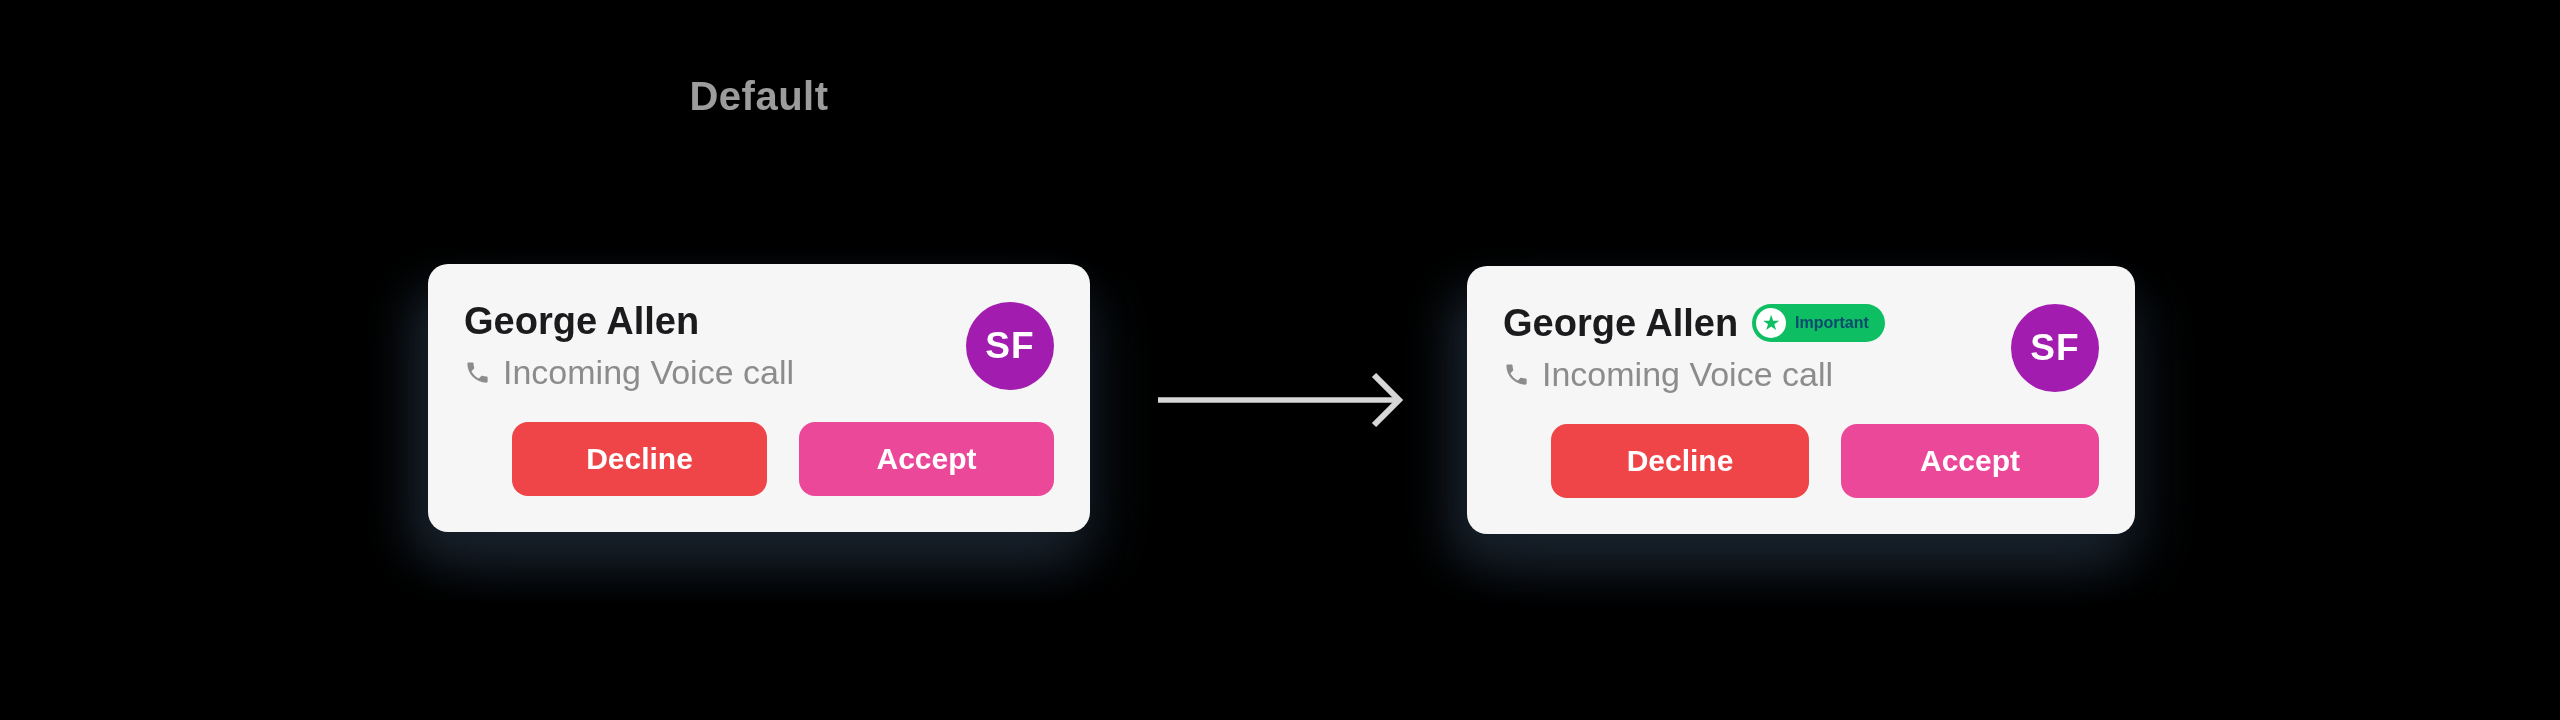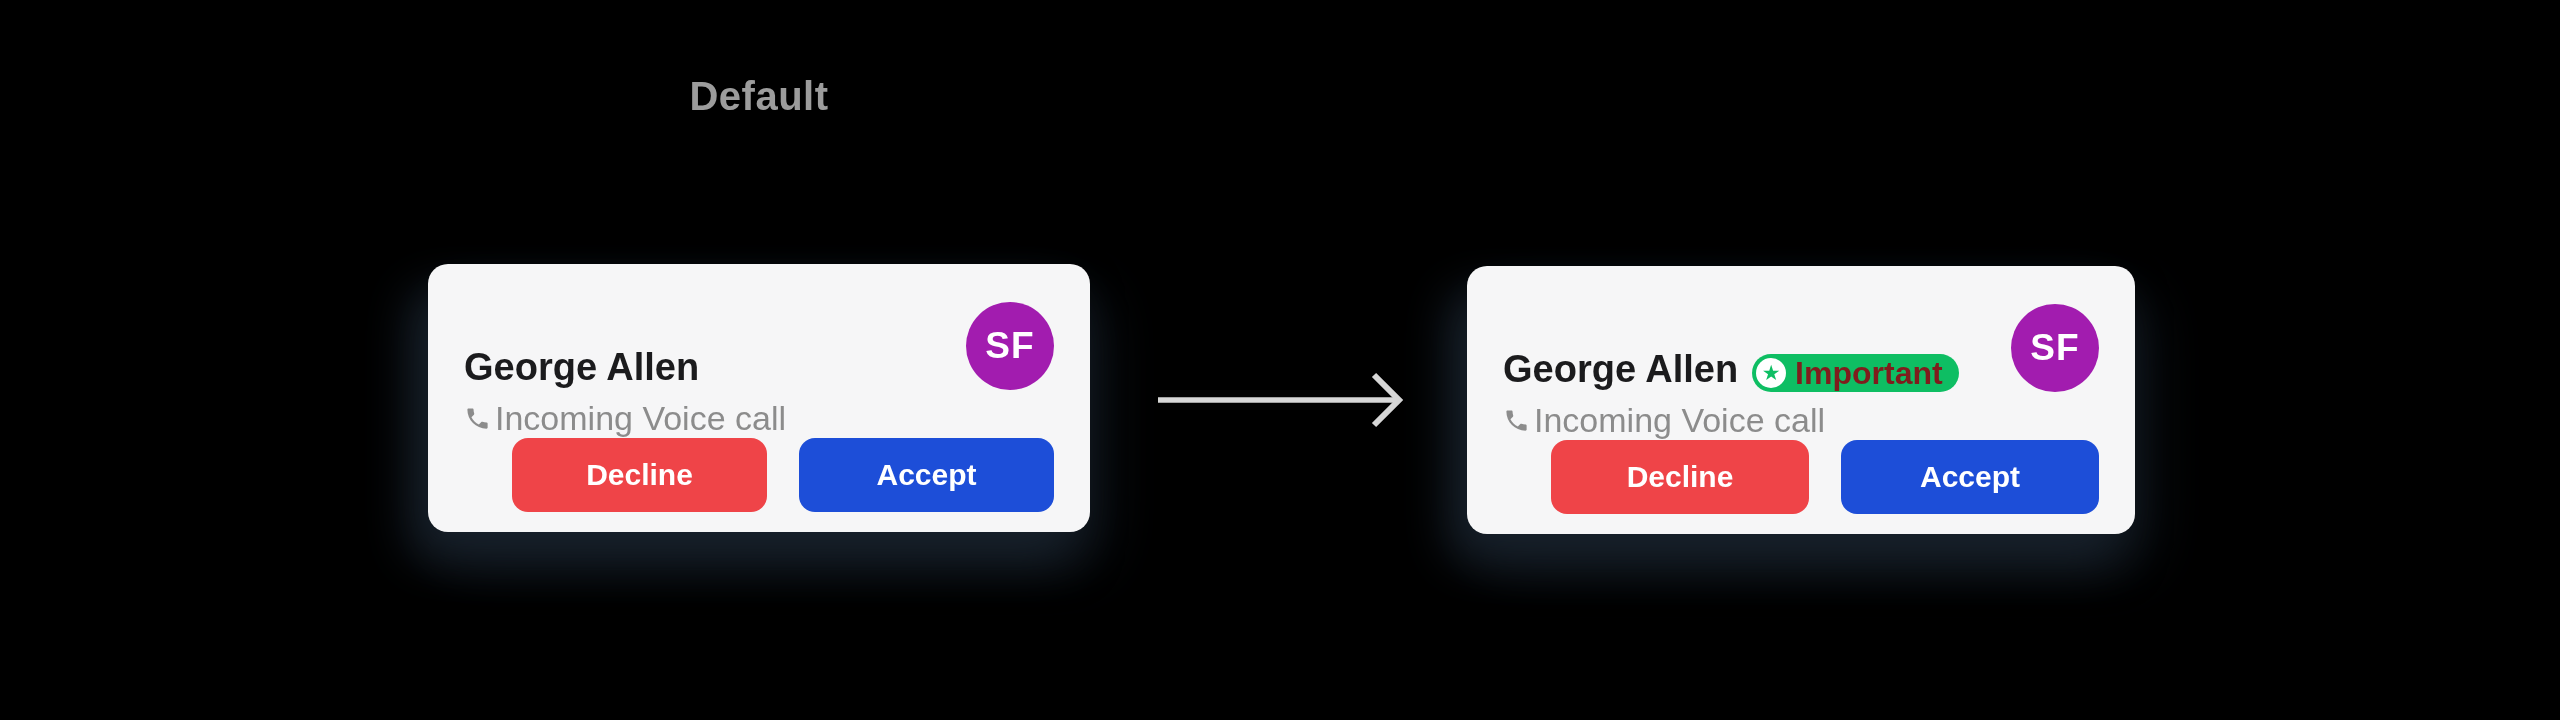--- a/index.html
+++ b/index.html
@@ -45,23 +45,22 @@
   .card-custom  { left: 1467px; width: 668px; top: 266px; }
 
   .card-header {
     display: flex;
     justify-content: space-between;
     align-items: flex-start;
   }
   .card-info { min-width: 0; }
   .name-row {
     display: flex;
-    align-items: flex-end;
+    align-items: center;
     gap: 14px;
-    margin-top: 46px;
   }
   .caller-name {
     font-size: 38px;
     font-weight: 700;
     color: #1b1b1d;
     line-height: 46px;
     white-space: nowrap;
   }
   .badge {
     display: inline-flex;
@@ -83,30 +82,30 @@
     justify-content: center;
     flex-shrink: 0;
   }
   .badge-star {
     color: #0ebe63;
     font-size: 21px;
     line-height: 1;
     transform: translateY(-1px);
   }
   .badge-label {
-    color: #7f1d1d;
-    font-size: 32px;
+    color: #0c4a6e;
+    font-size: 16px;
     font-weight: 700;
     line-height: 1;
     white-space: nowrap;
   }
   .subtitle-row {
     display: flex;
     align-items: center;
-    gap: 4px;
+    gap: 12px;
     margin-top: 8px;
     line-height: 40px;
   }
   .phone-icon {
     width: 27px;
     height: 27px;
     flex-shrink: 0;
   }
   .subtitle {
     font-size: 34px;
@@ -139,21 +138,21 @@
     border: none;
     border-radius: 16px;
     color: #ffffff;
     font-family: "Liberation Sans", sans-serif;
     font-size: 30px;
     font-weight: 700;
     cursor: pointer;
     line-height: 1;
   }
   .btn-decline { background: #ef4448; }
-  .btn-accept  { background: #1d4ed8; }
+  .btn-accept  { background: #ec4899; }
 
   .arrow {
     position: absolute;
     left: 1155px;
     top: 368px;
     width: 252px;
     height: 64px;
   }
 </style>
 </head>

